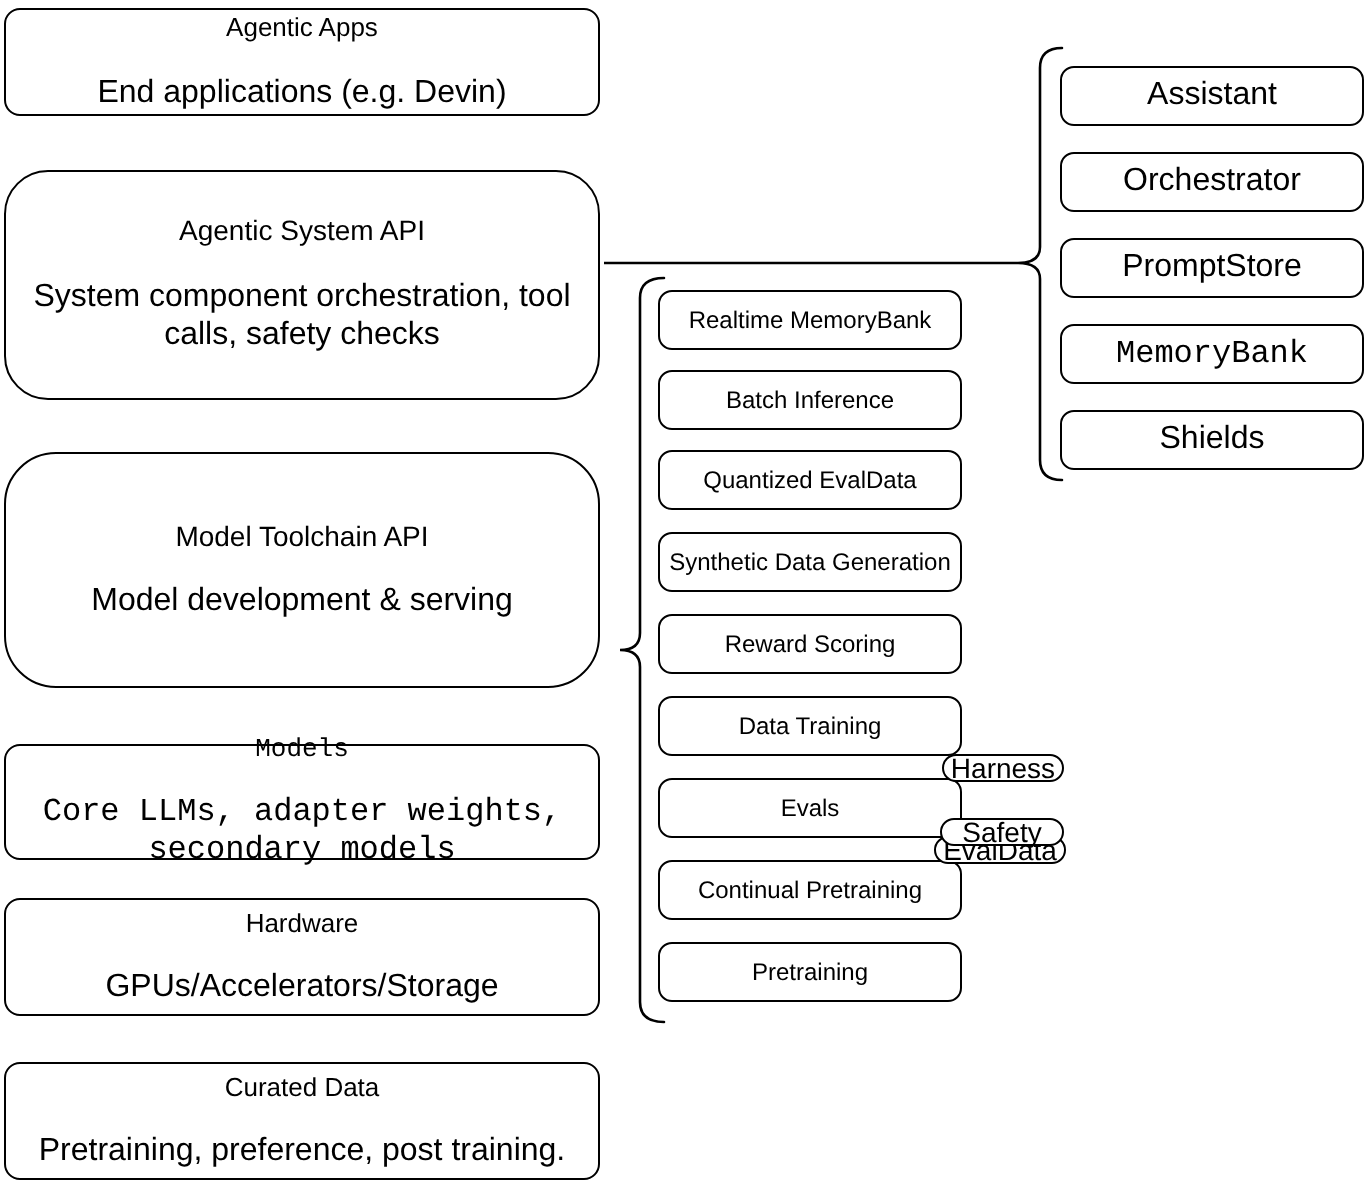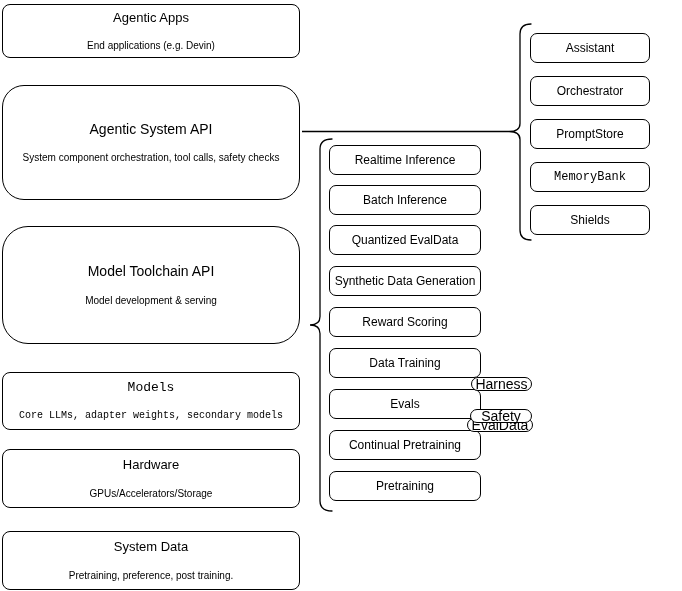--- a/index.html
+++ b/index.html
@@ -43,36 +43,36 @@
     border-radius: 8px;
   }
   .stack .title {
     font-size: 13px;
     line-height: 1.2;
   }
   .stack.big .title {
     font-size: 14px;
   }
   .stack .subtitle {
-    font-size: 10px;
+    font-size: 16px;
     line-height: 1.2;
   }
   .item {
     left: 329px;
     width: 152px;
     height: 30px;
     border-radius: 7px;
     font-size: 12px;
   }
   .comp {
     left: 530px;
-    width: 120px;
+    width: 152px;
     height: 30px;
     border-radius: 7px;
-    font-size: 12px;
+    font-size: 16px;
   }
   .pill {
     height: 14px;
     border-radius: 7px;
     font-size: 14px;
     z-index: 2;
     line-height: 1;
   }
 </style>
 </head>
@@ -105,25 +105,25 @@
     <div class="title">Models</div>
     <div class="subtitle">Core LLMs, adapter weights, secondary models</div>
   </div>
 
   <div class="box stack" style="top:449px;height:59px;">
     <div class="title">Hardware</div>
     <div class="subtitle">GPUs/Accelerators/Storage</div>
   </div>
 
   <div class="box stack" style="top:531px;height:59px;">
-    <div class="title">System Data</div>
+    <div class="title">Curated Data</div>
     <div class="subtitle">Pretraining, preference, post training.</div>
   </div>
 
-  <div class="box item" style="top:145px;">Realtime Inference</div>
+  <div class="box item" style="top:145px;">Realtime MemoryBank</div>
   <div class="box item" style="top:185px;">Batch Inference</div>
   <div class="box item" style="top:225px;">Quantized EvalData</div>
   <div class="box item" style="top:266px;">Synthetic Data Generation</div>
   <div class="box item" style="top:307px;">Reward Scoring</div>
   <div class="box item" style="top:348px;">Data Training</div>
   <div class="box item" style="top:389px;">Evals</div>
   <div class="box item" style="top:430px;">Continual Pretraining</div>
   <div class="box item" style="top:471px;">Pretraining</div>
 
   <div class="box pill" style="left:471px;top:377px;width:61px;">Harness</div>

